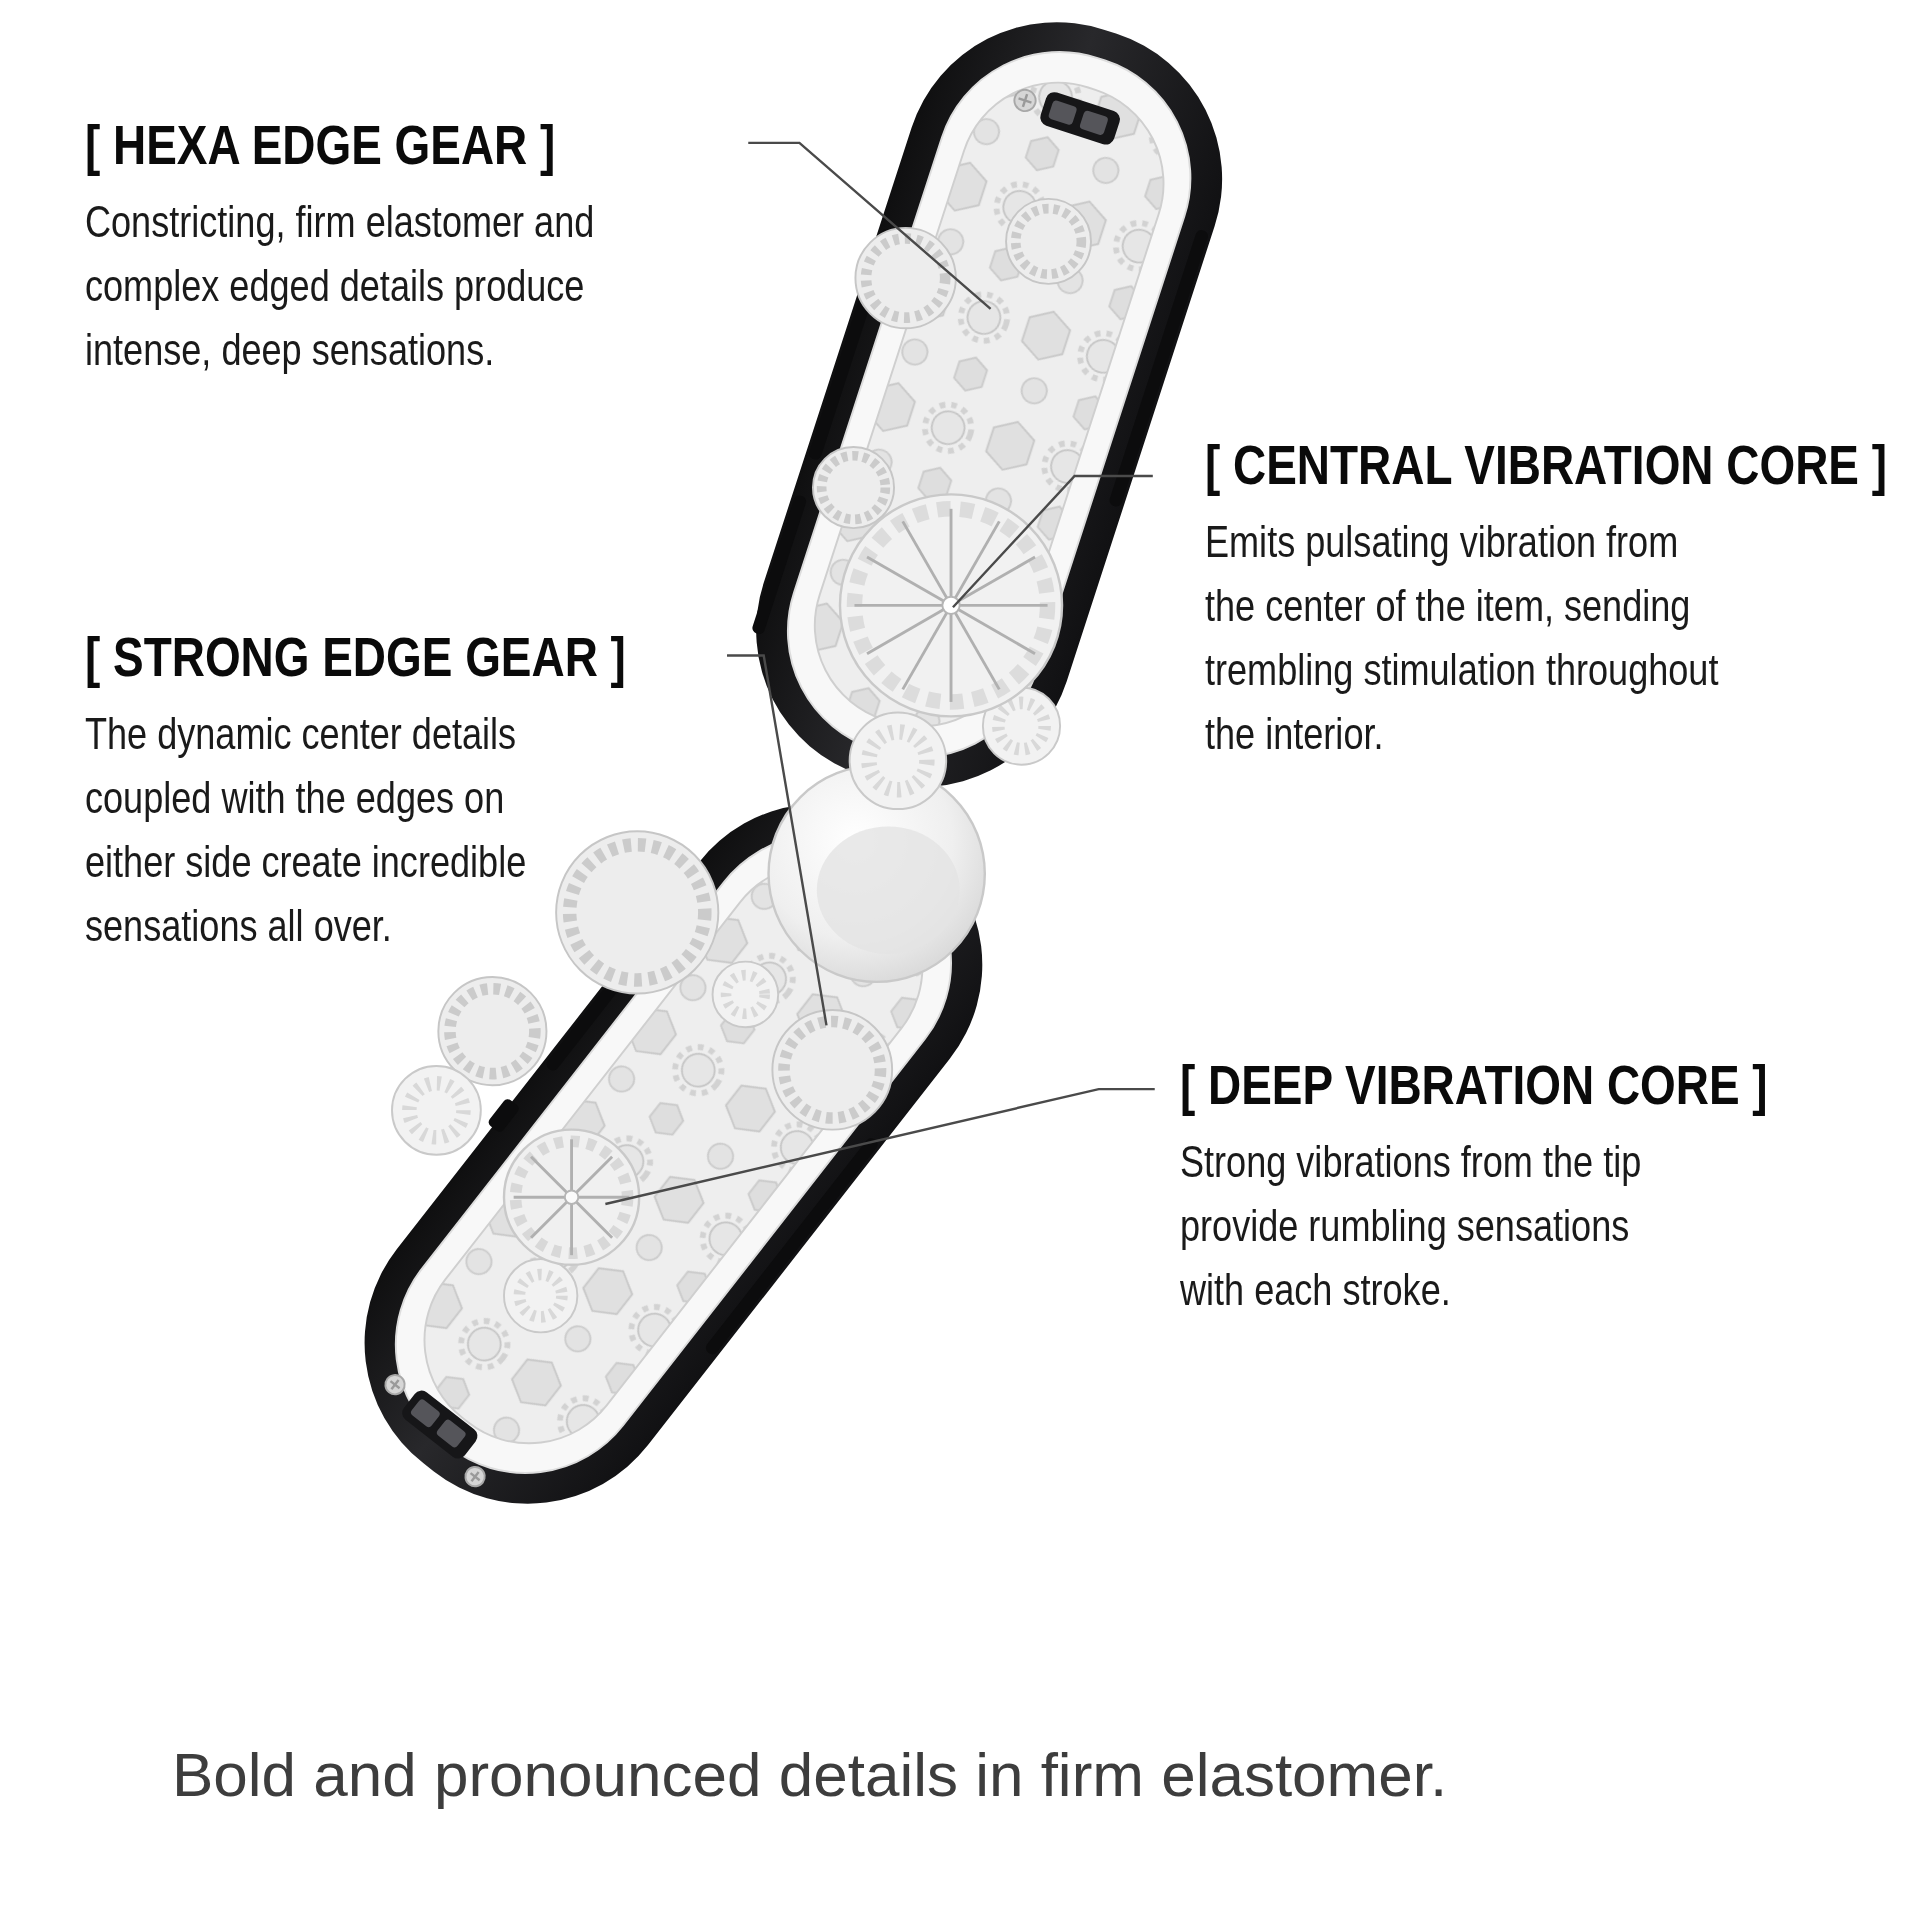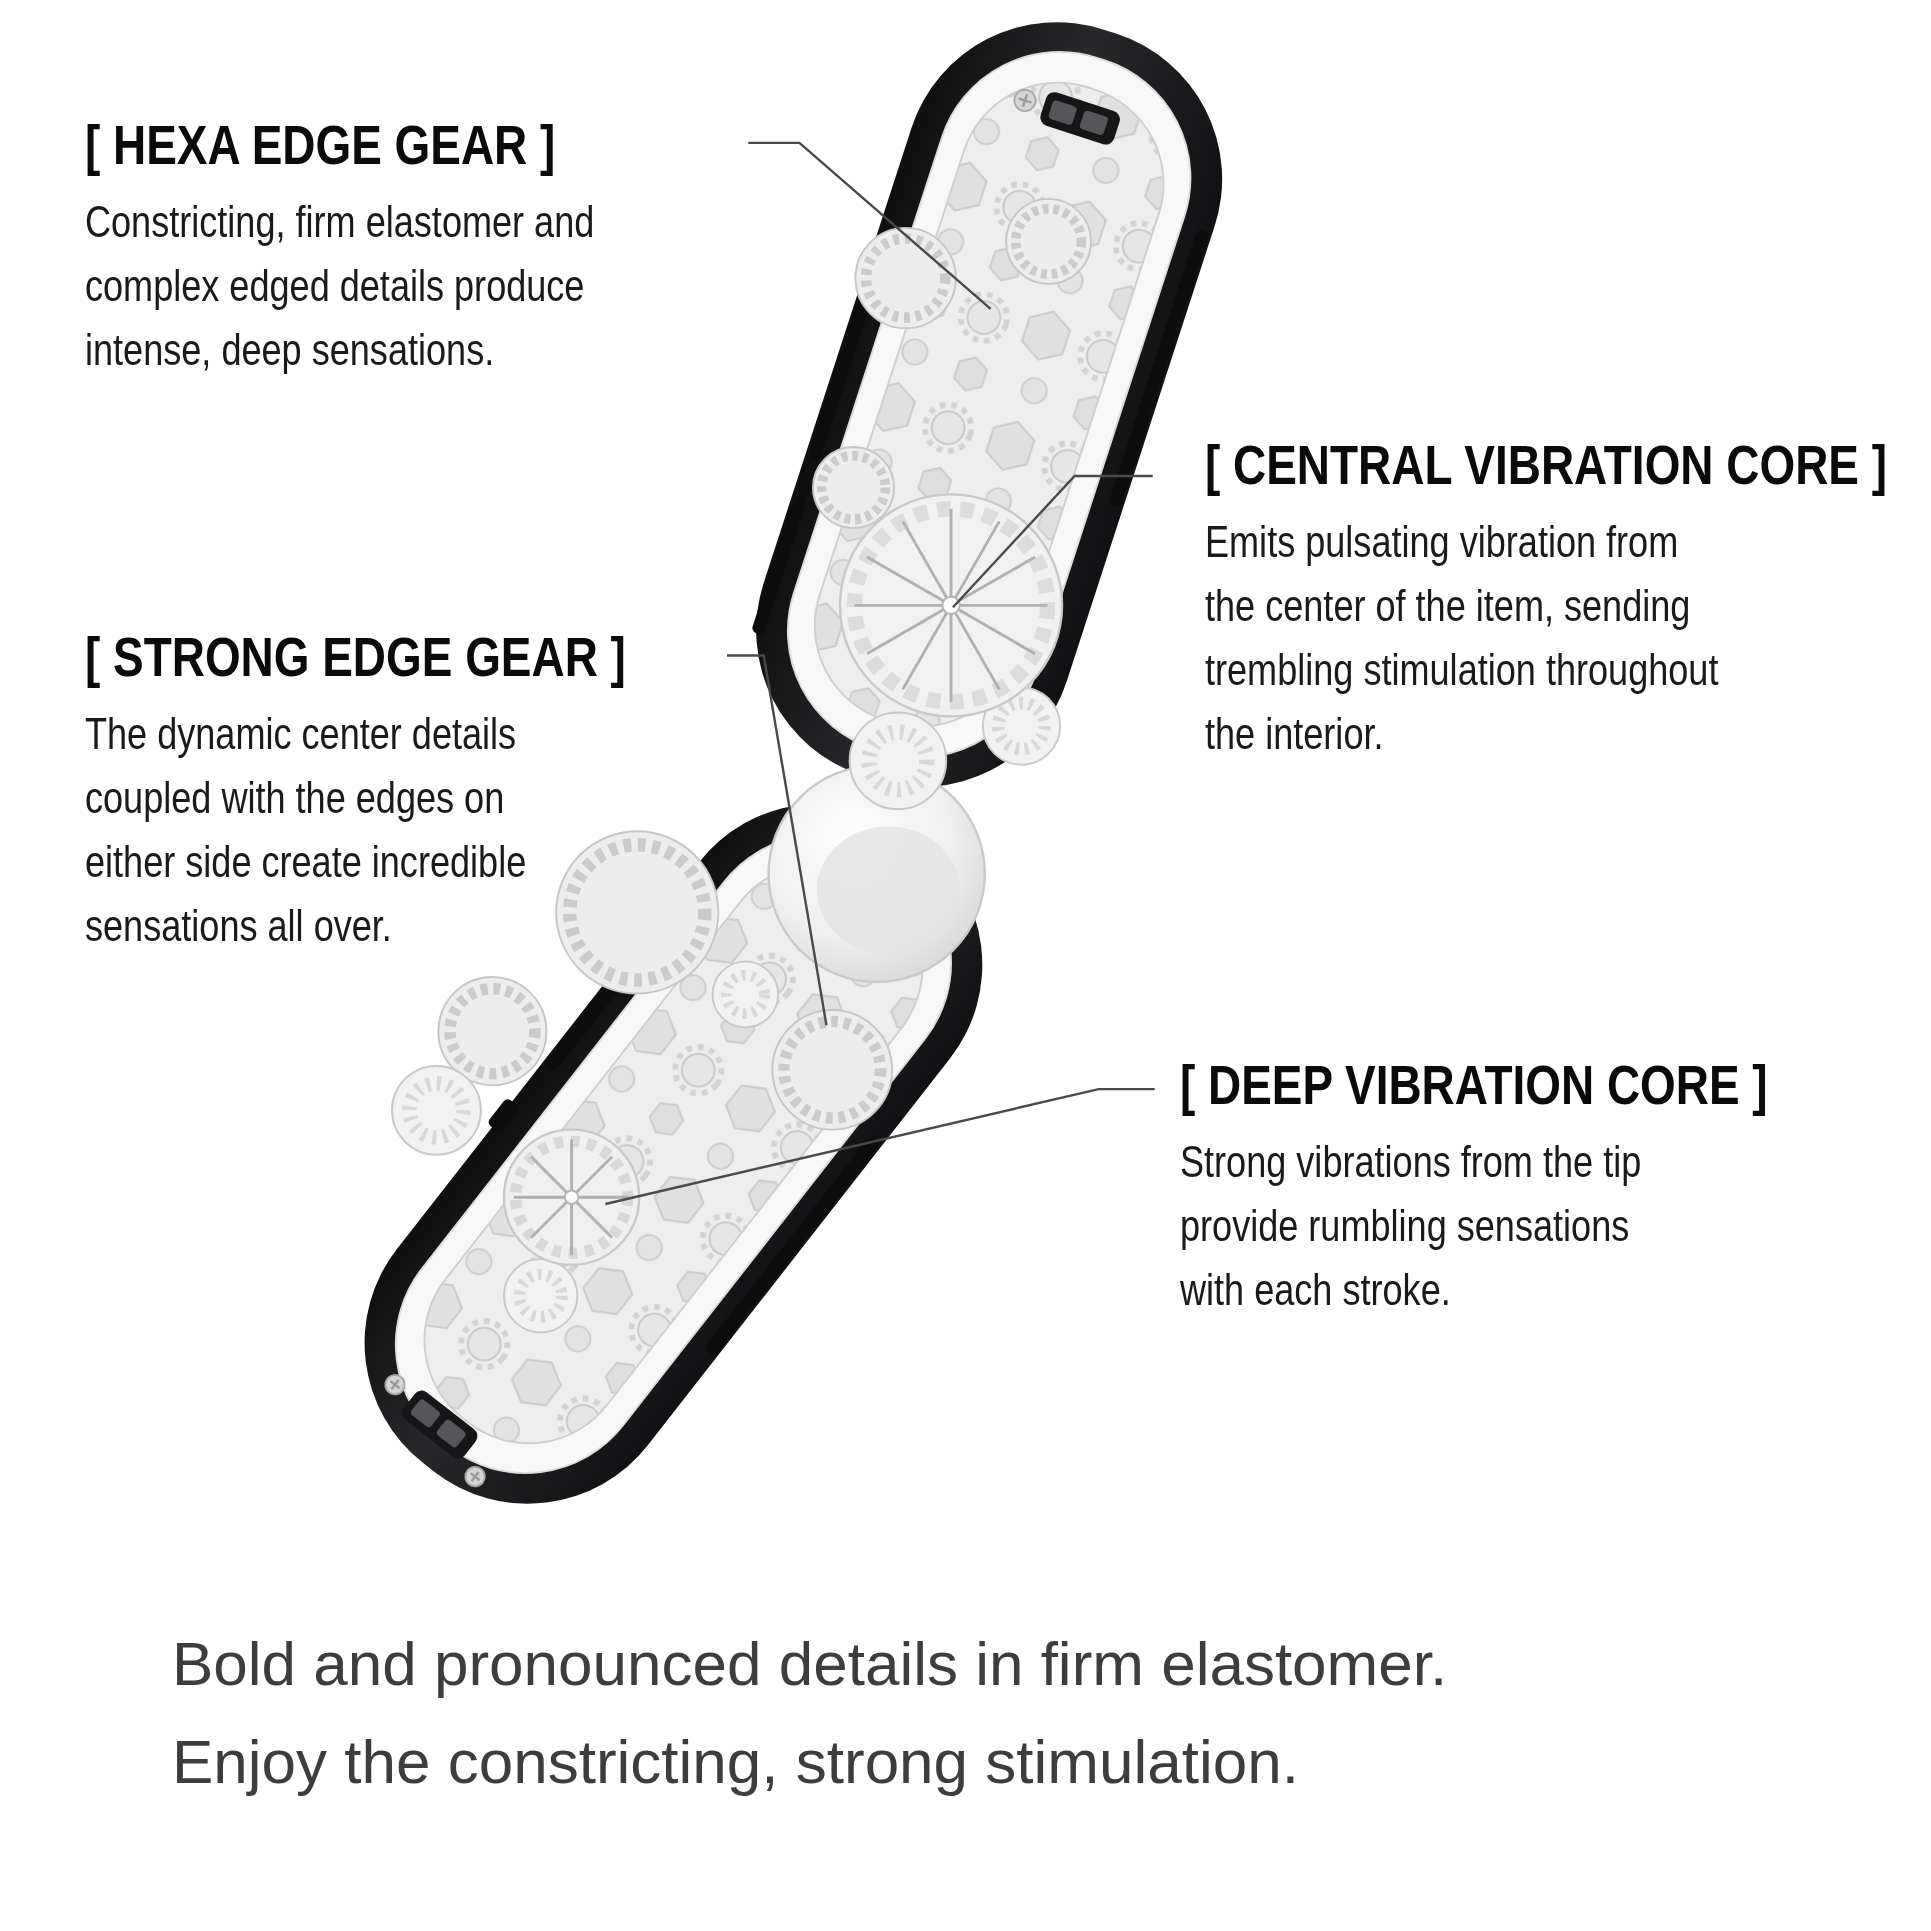--- a/index.html
+++ b/index.html
@@ -8,21 +8,21 @@
     font-family:"Liberation Sans","DejaVu Sans",sans-serif;
   }
   #device-svg{position:absolute;left:0;top:0;width:1931px;height:1931px;}
   .callout{position:absolute;transform:scaleX(0.82);transform-origin:left top;}
   .callout-title{
     font-weight:bold;font-size:56px;line-height:62px;color:#0a0a0a;white-space:nowrap;
     letter-spacing:0px;
   }
   .callout-body{margin-top:13.5px;}
   .callout-line{font-size:44px;line-height:64px;color:#1a1a1a;white-space:nowrap;}
-  #tagline{position:absolute;left:172px;top:1615px;}
+  #tagline{position:absolute;left:172px;top:1726px;}
   .tagline-line{font-size:62px;line-height:98px;color:#3d3d3d;white-space:nowrap;}
   .disc-base{fill:#ededed;stroke:#c6c6c6;stroke-width:2px;}
   .orb-base{fill:#f2f2f2;stroke:#c9c9c9;stroke-width:2px;}
   .ray{stroke:#b0b0b0;stroke-width:3px;}
   .leader{fill:none;stroke:#4a4a4a;stroke-width:2.5px;}
 </style>
 </head>
 <body>
 
 <svg id="device-svg" viewBox="0 0 2000 2000" xmlns="http://www.w3.org/2000/svg">
@@ -200,15 +200,14 @@
   <div class="callout-title">[ DEEP VIBRATION CORE ]</div>
   <div class="callout-body">
     <div class="callout-line">Strong vibrations from the tip</div>
     <div class="callout-line">provide rumbling sensations</div>
     <div class="callout-line">with each stroke.</div>
   </div>
 </div>
 
 <div id="tagline">
   <div class="tagline-line">Bold and pronounced details in firm elastomer.</div>
-  <div class="tagline-line">Enjoy the constricting, strong stimulation.</div>
 </div>
 
 
 </body></html>

